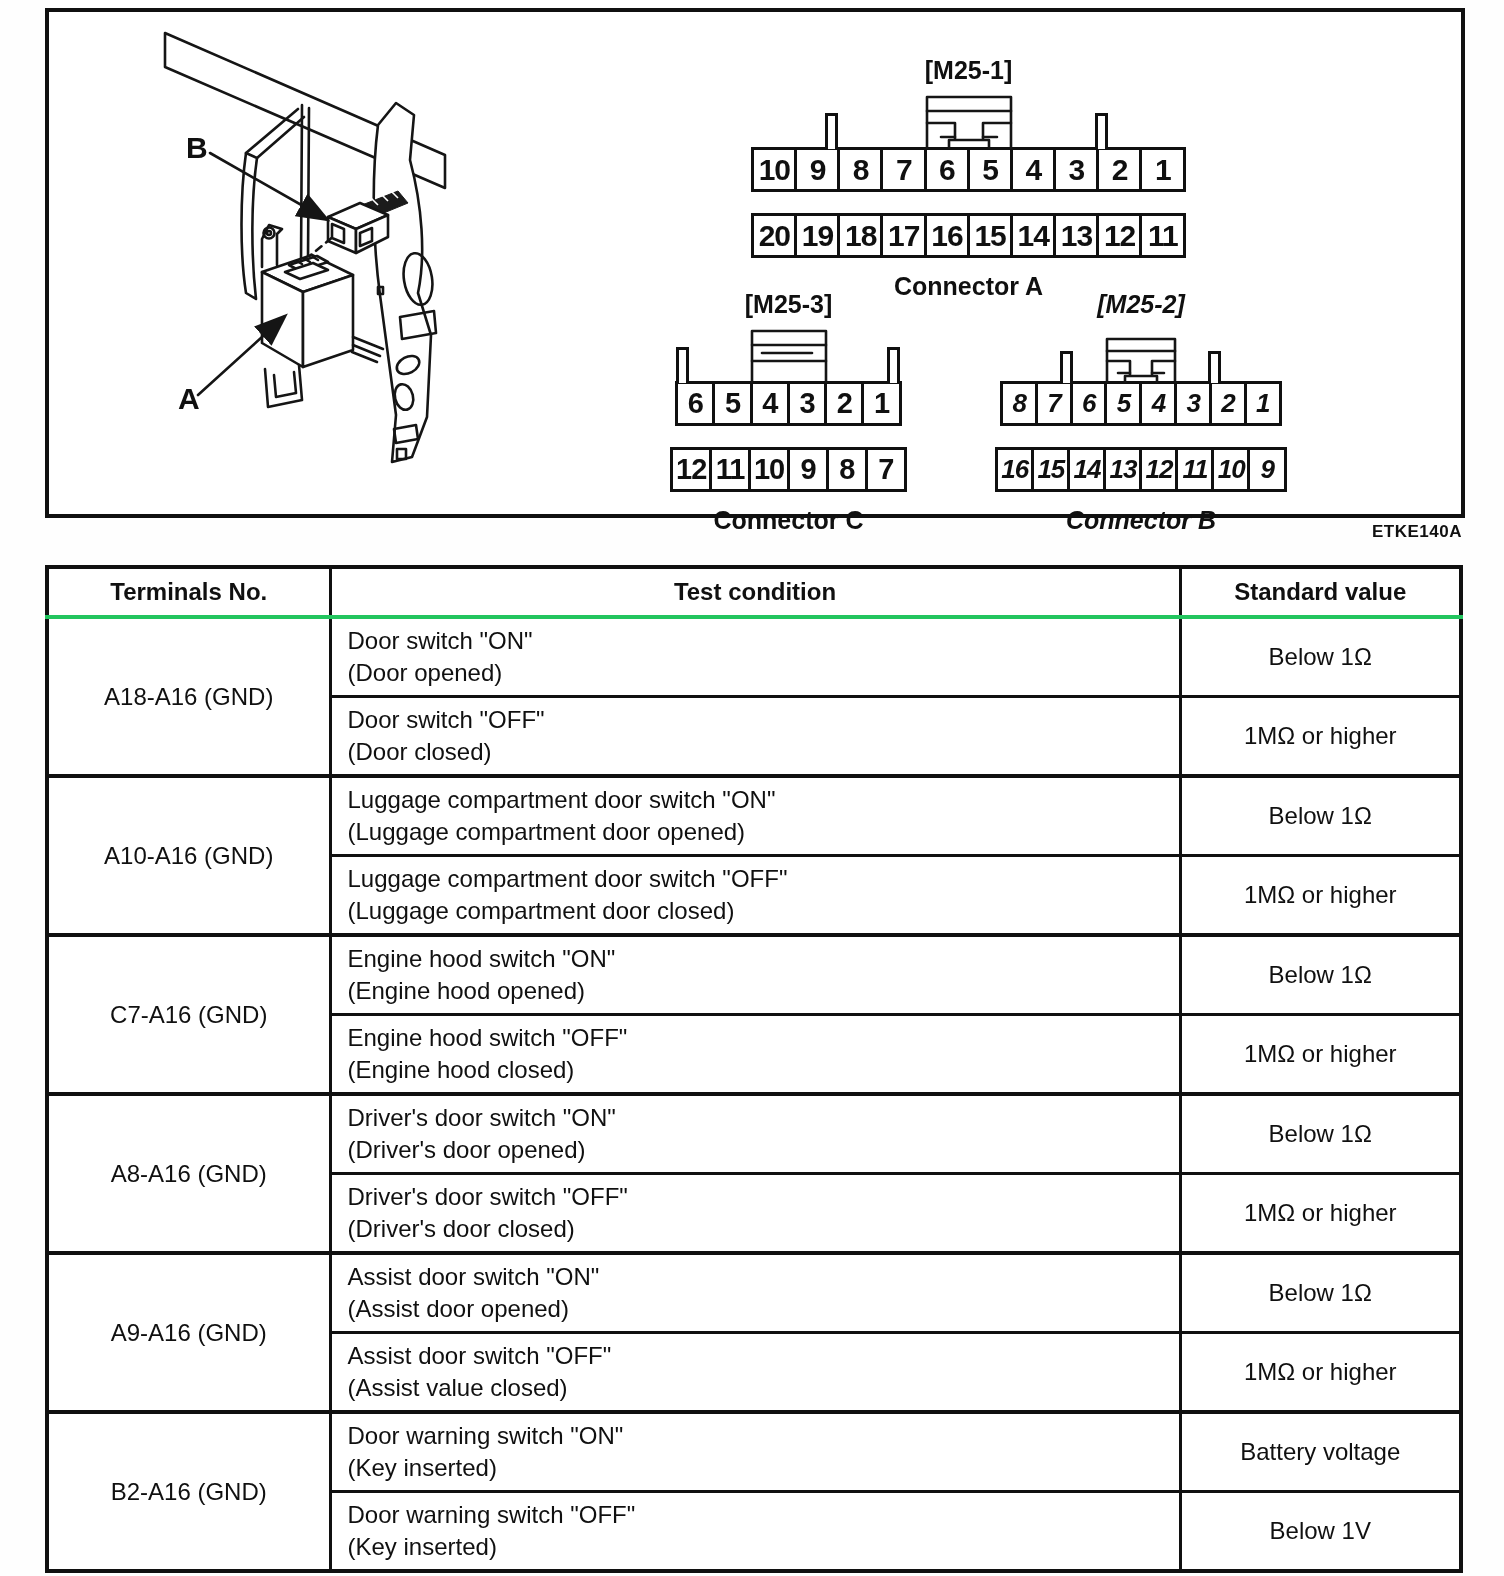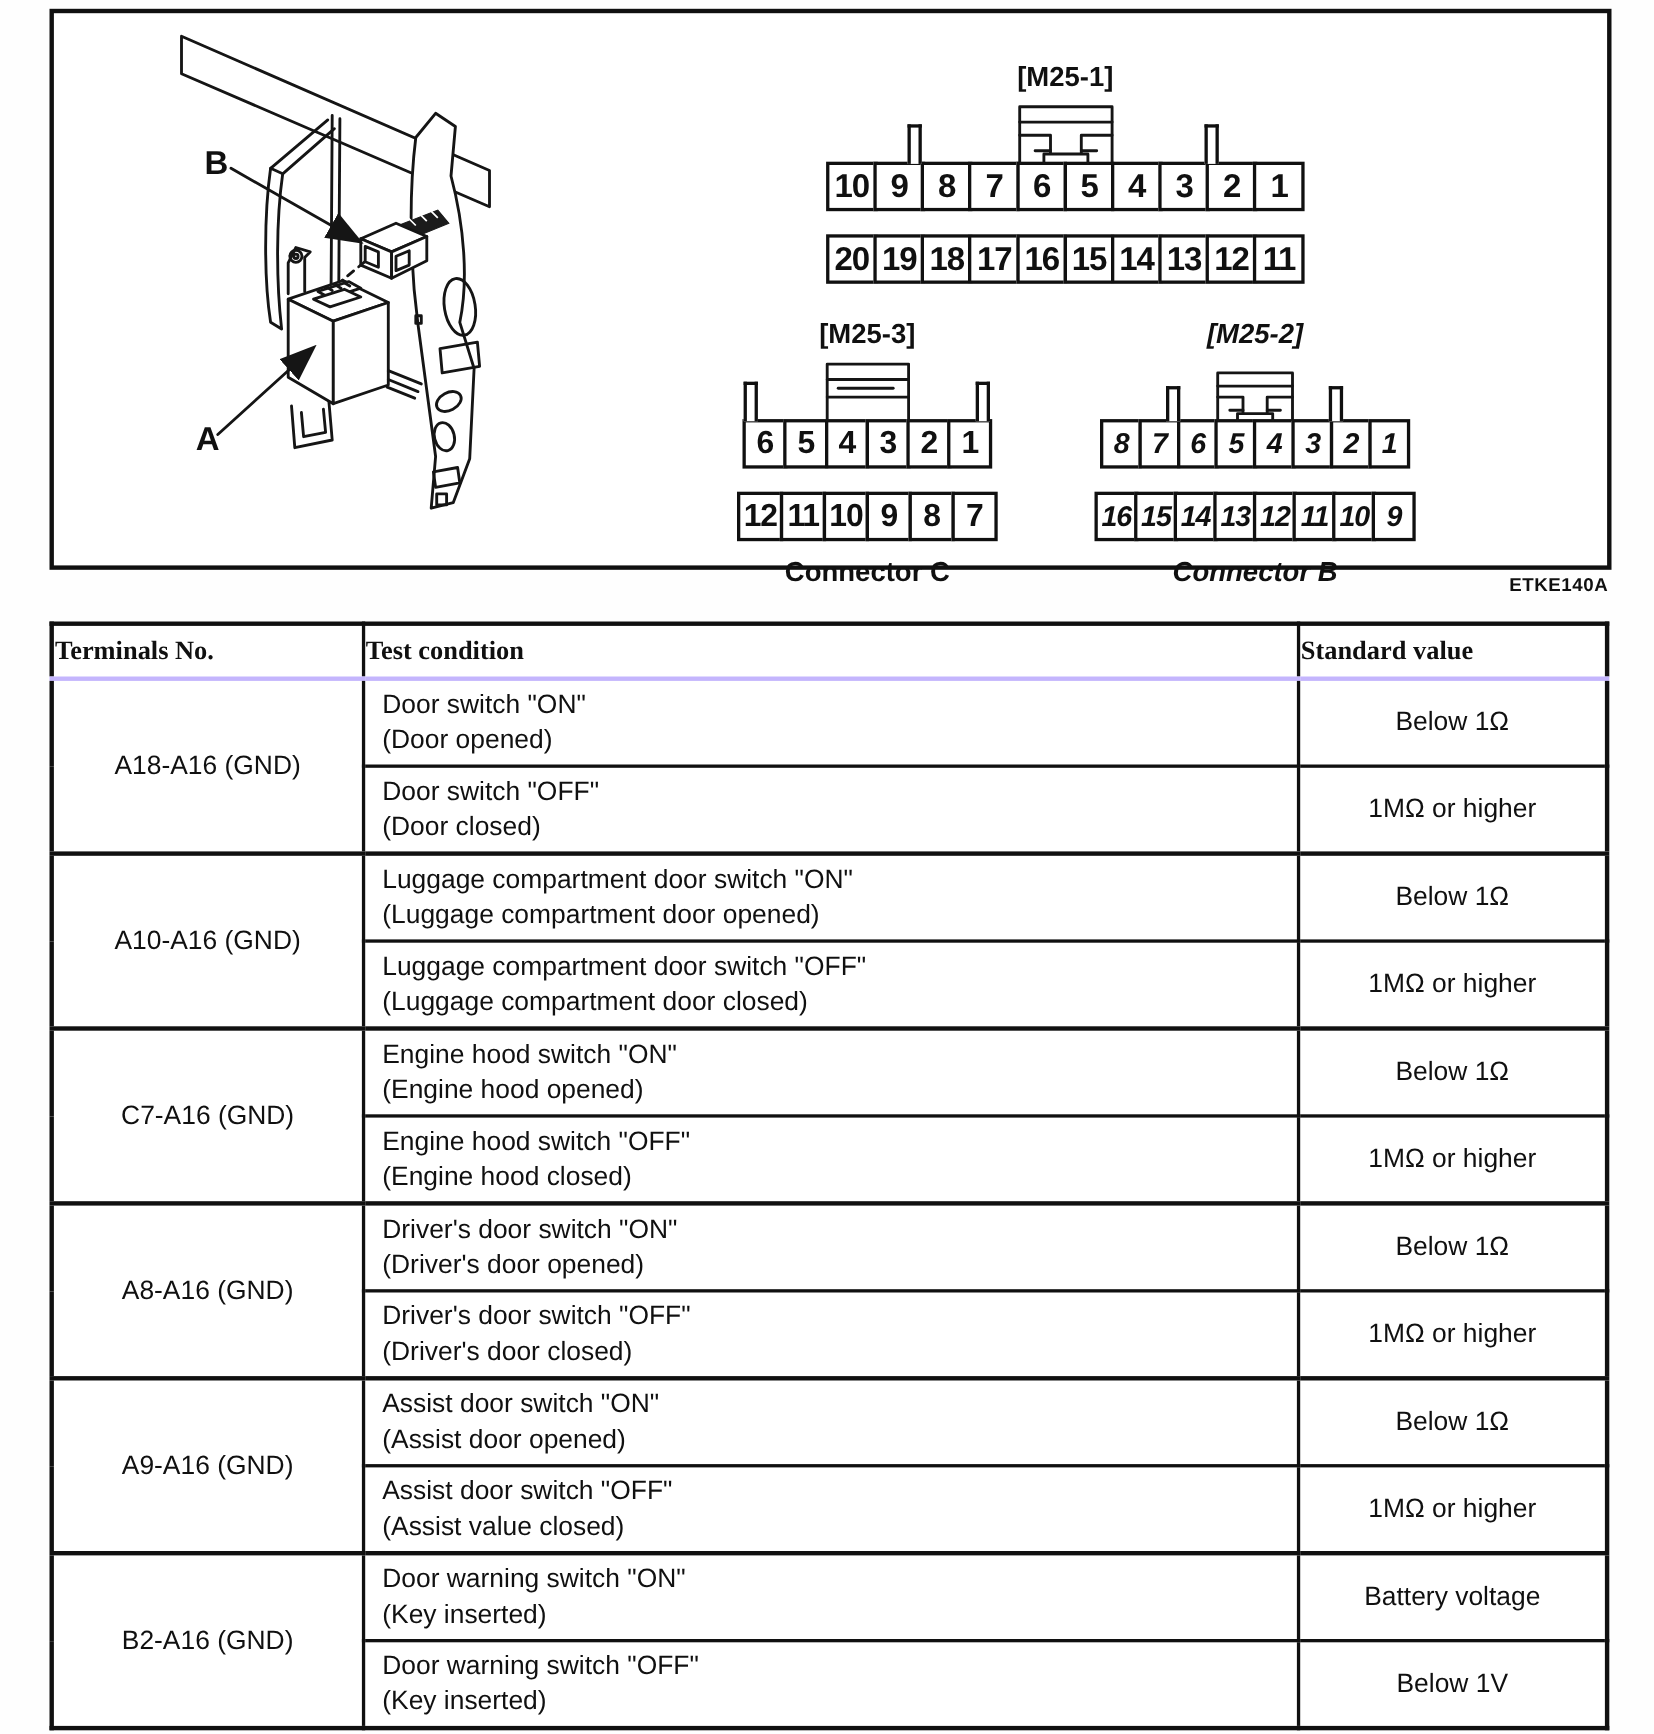--- a/index.html
+++ b/index.html
@@ -51,21 +51,21 @@
     position:absolute;left:45px;top:565px;width:1414px;
     border-collapse:collapse;table-layout:fixed;background:#fff;
     font-size:24px;color:#101010;
   }
   .spec-table col.c1{width:283px;}
   .spec-table col.c2{width:850px;}
   .spec-table col.c3{width:281px;}
   .spec-table th,.spec-table td{border:3px solid #101010;box-sizing:border-box;}
   .spec-table{border:4px solid #101010;}
   .spec-table thead th{
-    height:50px;font-weight:700;text-align:left;border-bottom:4px solid #c4b5fd;font-family:Liberation Serif, serif;
+    height:50px;font-weight:700;text-align:center;border-bottom:4px solid #22c55e;
   }
   .spec-table tbody tr.g td{border-top:4px solid #101010;}
   .spec-table td{height:72px;}
   td.term{text-align:center;font-size:24px;}
   td.cond{padding:6px 10px 6px 16px;line-height:32px;}
   td.val{text-align:center;}
   svg .ink{stroke:#151515;stroke-width:2.6;fill:none;stroke-linecap:round;stroke-linejoin:round;}
   svg .inkf{stroke:#151515;stroke-width:2.6;fill:#ffffff;stroke-linejoin:round;}
   svg .dark{fill:#1b1b1b;stroke:#1b1b1b;}
   svg text{font-family:"Liberation Sans","DejaVu Sans",sans-serif;font-weight:700;fill:#101010;}
@@ -163,20 +163,21 @@
           <div class="pin">19</div>
           <div class="pin">18</div>
           <div class="pin">17</div>
           <div class="pin">16</div>
           <div class="pin">15</div>
           <div class="pin">14</div>
           <div class="pin">13</div>
           <div class="pin">12</div>
           <div class="pin">11</div>
         </div>
+      <div class="conn-caption">Connector A</div>
     </div>
 
     <div class="connector conn-c" style="left:626px;top:277px;width:227px;">
       <div class="conn-ref">[M25-3]</div>
       <div class="hw">
         <div class="tab" style="left:1px;"></div>
         <div class="tab" style="left:212px;"></div>
         <svg class="latch" width="82" height="56" viewBox="0 0 82 56">
           <path d="M4,56 L4,4 L78,4 L78,56" class="ink" stroke-width="4"></path>
           <path d="M4,18 L78,18 M4,34 L78,34" class="ink" stroke-width="4"></path>

